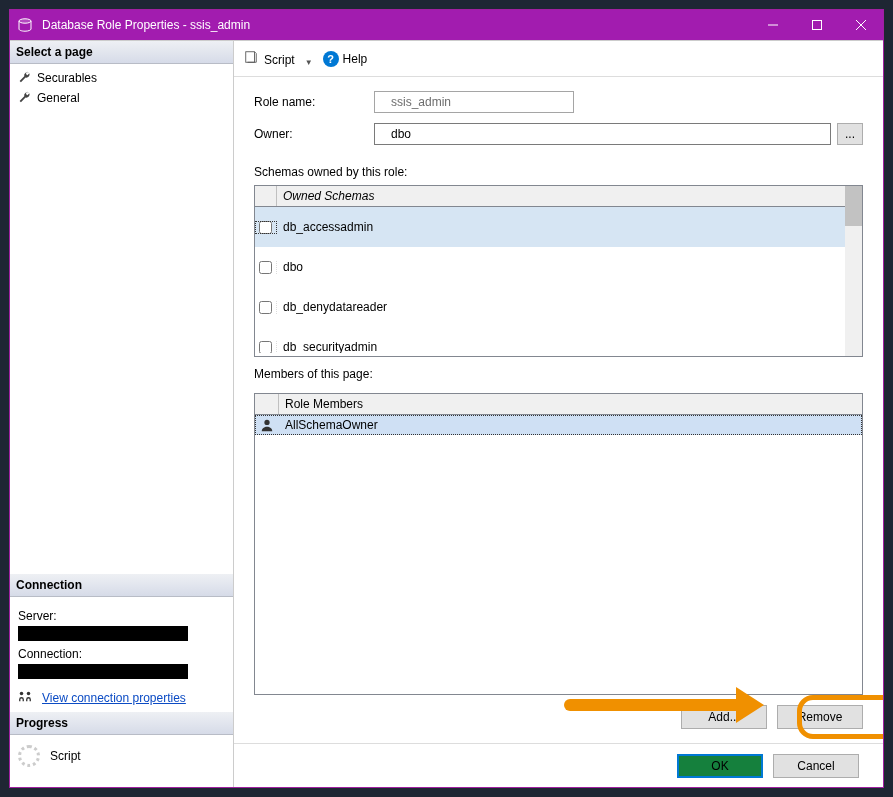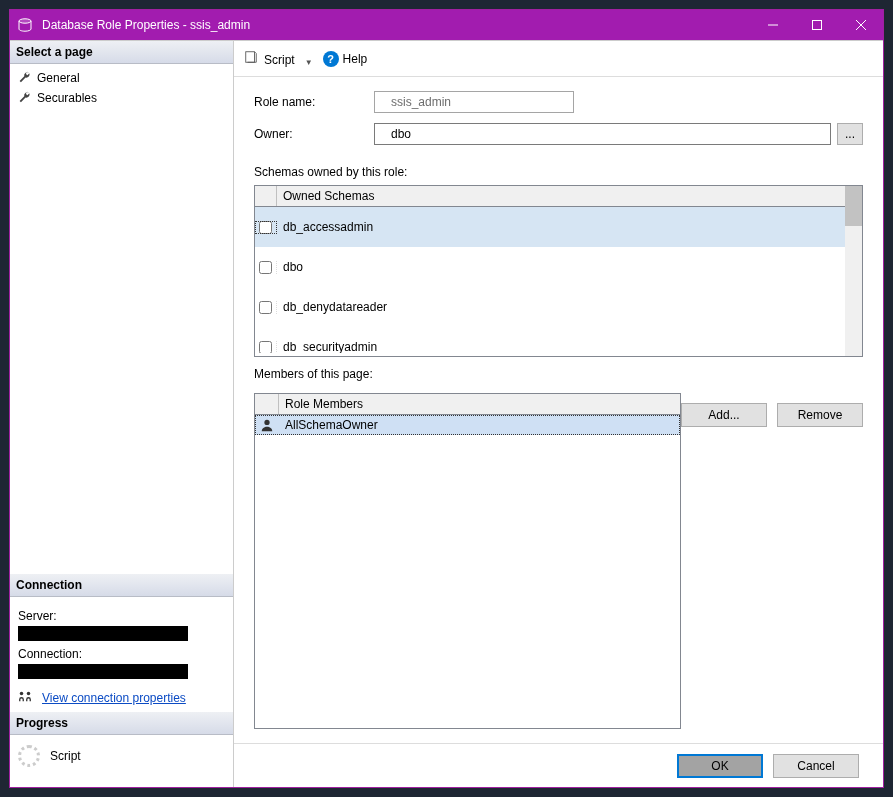--- a/index.html
+++ b/index.html
@@ -32,44 +32,44 @@
   .helpbtn { display:flex; align-items:center; gap:4px; }
   .helpcircle { width:16px; height:16px; background:#0078d4; color:#fff; border-radius:50%; display:flex; align-items:center; justify-content:center; font-weight:bold; font-size:11px; }
   .content { flex:1; padding:14px 20px; display:flex; flex-direction:column; overflow:hidden; }
   .formrow { display:flex; align-items:center; margin-bottom:10px; }
   .formlabel { width:120px; }
   .textinput { border:1px solid #7a7a7a; height:22px; padding:2px 16px; background:#fff; }
   .textinput.readonly { background:#fff; color:#6d6d6d; border:1px solid #a5a5a5; }
   .browsebtn { width:26px; height:22px; border:1px solid #adadad; background:#e1e1e1; margin-left:6px; display:flex; align-items:center; justify-content:center; cursor:default; }
   .seclabel { margin:10px 0 6px 0; }
   .gridbox { border:1px solid #828790; background:#fff; position:relative; }
-  .gridhead { display:flex; background:#7dd3fc; border-bottom:1px solid #828790; }
+  .gridhead { display:flex; background:#7dd3fc; border-bottom:1px solid #828790;font-style:italic; }
   .gridhead .corner { width:22px; border-right:1px solid #c0c0c0; background:#f0f0f0; }
   .gridhead .colh { flex:1; padding:3px 6px; border-right:1px solid #c0c0c0; background:#f0f0f0; }
   .scrolltrack { position:absolute; right:0; top:0; bottom:0; width:17px; background:#f0f0f0; }
   .scrollthumb { position:absolute; right:0; top:0; width:17px; height:40px; background:#c2c2c2; }
   .gridrows { max-height:146px; overflow:hidden; }
   .gridrow { display:flex; align-items:center; height:40px; }
   .gridrow .cbcell { width:22px; display:flex; align-items:center; justify-content:center; border-right:1px dotted #ddd; }
   .gridrow .cbcell input { width:13px; height:13px; margin:0; }
   .gridrow .txtcell { flex:1; padding:0 6px; margin-right:17px; }
   .gridrow.focused .cbcell { outline:1px dotted #333; outline-offset:-1px; }
   .gridrow.sel { background:#d6e5f3; }
-  .membersbox { flex:1; display:flex; flex-direction:row; margin-top:6px; }
+  .membersbox { flex:1; display:flex; flex-direction:column; margin-top:6px; }
   .membergrid { border:1px solid #828790; flex:1; min-height:150px; }
   .memberhead { display:flex; border-bottom:1px solid #828790; }
   .memberhead .corner { width:24px; background:#f0f0f0; border-right:1px solid #c0c0c0; }
   .memberhead .colh { flex:1; padding:3px 6px; background:#f0f0f0; }
   .memberrow { display:flex; height:20px; align-items:center; background:#cfe0f4; outline:1px dotted #333; outline-offset:-1px; }
   .memberrow .iconcell { width:24px; display:flex; align-items:center; justify-content:center; }
   .memberrow .txtcell { flex:1; padding:0 6px; }
   .btnrow { display:flex; justify-content:flex-end; gap:10px; margin-top:10px; position:relative; }
   .btn { width:86px; height:24px; border:1px solid #adadad; background:#e1e1e1; display:flex; align-items:center; justify-content:center; cursor:default; }
   .footer { height:44px; border-top:1px solid #ddd; display:flex; align-items:center; justify-content:flex-end; gap:10px; padding:0 24px; }
-  .btn.primary { border:2px solid #0078d4; background:#a3a3a3; }
+  .btn.primary { border:2px solid #0078d4; background:#15803d; }
   .highlight-ring { position:absolute; border:5px solid #f09000; border-radius:16px; width:110px; height:44px; left:543px; top:-10px; pointer-events:none; }
   .arrow { position:absolute; left:310px; top:-6px; pointer-events:none; }
   .arrow .shaft { width:180px; height:12px; background:#f09000; border-radius:6px; }
   .arrow .head { position:absolute; right:-20px; top:-12px; width:0; height:0; border-left:28px solid #f09000; border-top:18px solid transparent; border-bottom:18px solid transparent; }
 </style>
 </head>
 <body>
 
 <div class="window">
   <div class="titlebar">
@@ -101,29 +101,29 @@
   <div class="body">
     <div class="sidebar">
       <div class="sechead">Select a page</div>
       <div class="pagelist">
         <div class="pageitem">
           <span class="wrench">
             <svg width="13" height="13" viewBox="0 0 16 16">
                 <path d="M13 3a4 4 0 0 0-5.3 4.7L2 13.4 3.6 15l5.7-5.7A4 4 0 0 0 14 4l-2.5 2.5L9.5 4.5 12 2z" fill="#444"></path>
               </svg>
           </span>
-          <span>General</span>
+          <span>Securables</span>
         </div>
         <div class="pageitem">
           <span class="wrench">
             <svg width="13" height="13" viewBox="0 0 16 16">
                 <path d="M13 3a4 4 0 0 0-5.3 4.7L2 13.4 3.6 15l5.7-5.7A4 4 0 0 0 14 4l-2.5 2.5L9.5 4.5 12 2z" fill="#444"></path>
               </svg>
           </span>
-          <span>Securables</span>
+          <span>General</span>
         </div>
       </div>
 
       <div class="sechead">Connection</div>
       <div class="connbox">
         <div class="connlbl">Server:</div>
         <div class="connval"></div>
         <div class="connlbl">Connection:</div>
         <div class="connval"></div>
         <div class="connline">

